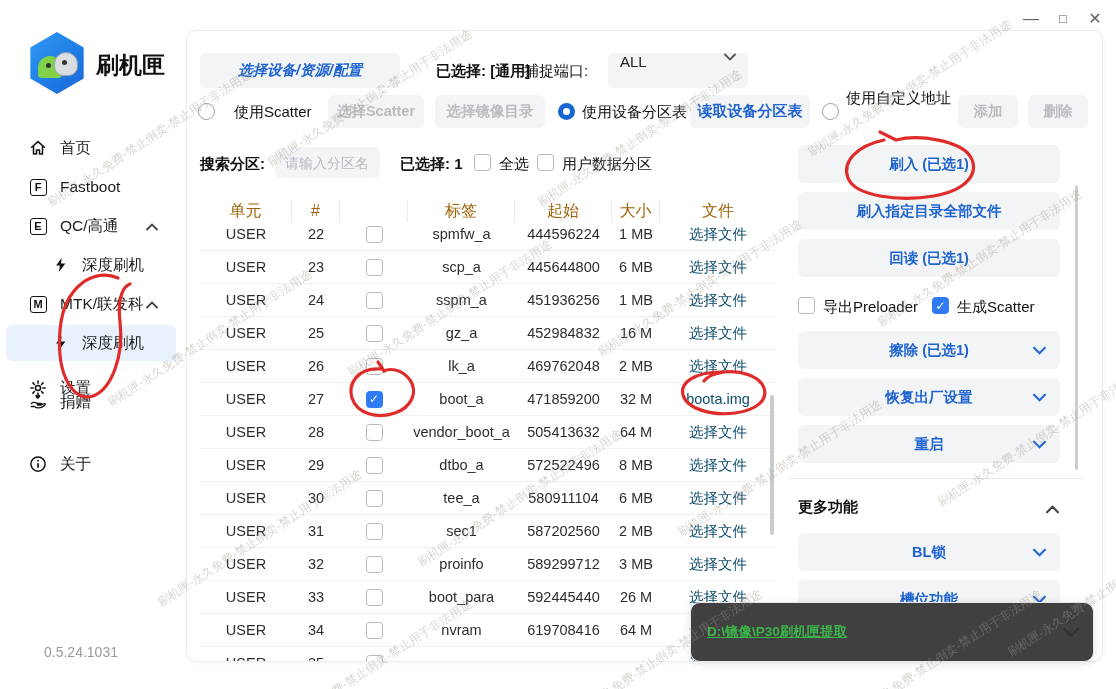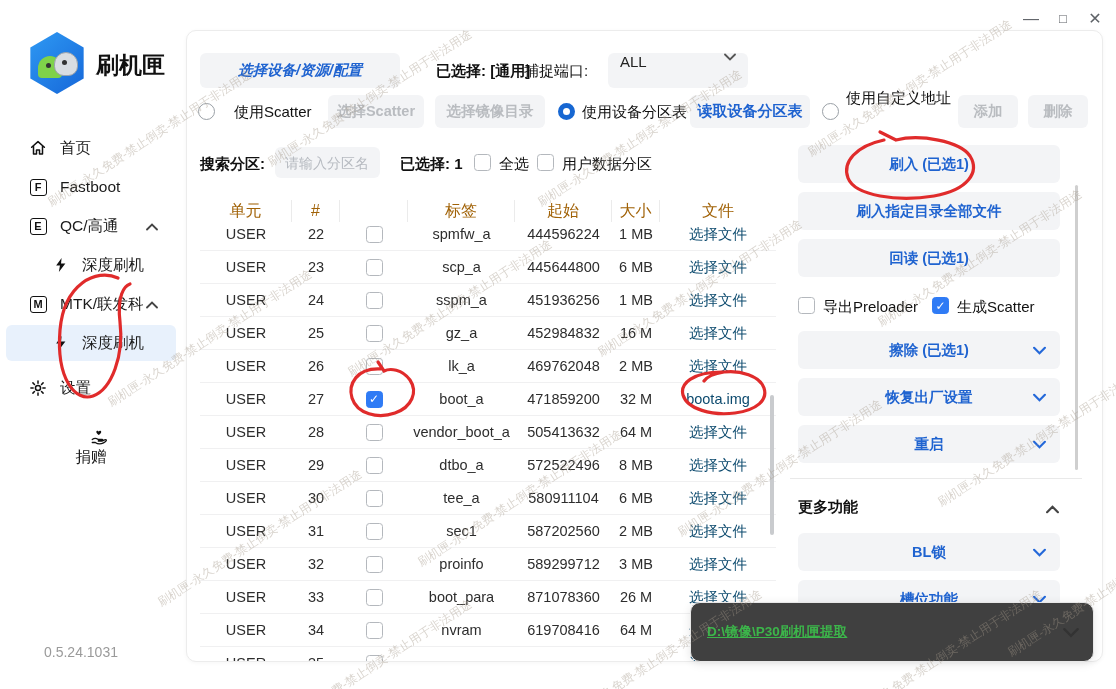--- a/index.html
+++ b/index.html
@@ -183,30 +183,40 @@
             <line x1="5.2" y1="5.2" x2="7.3" y2="7.3"></line>
             <line x1="16.7" y1="16.7" x2="18.8" y2="18.8"></line>
             <line x1="5.2" y1="18.8" x2="7.3" y2="16.7"></line>
             <line x1="16.7" y1="7.3" x2="18.8" y2="5.2"></line>
           </g>
         </svg>
     </span>
     <span class="lbl">设置</span>
   </div>
 
-  <div class="nav-item" style="top:429px;flex-direction:column;">
+  <div class="nav-item" style="top:385px;">
     <span class="nav-icon">
       <svg width="18" height="18" viewBox="0 0 24 24">
           <path d="M15 4 C15 2.2 12.4 1.6 11.7 3.5 C11 1.6 8.4 2.2 8.4 4 C8.4 6 11.7 8 11.7 8 C11.7 8 15 6 15 4 Z" fill="#111"></path>
           <path d="M3 14 C6 11.5 9 12.5 11 14 L16 14 C17.5 14 17.5 16 16 16 L11 16 M16 16 C18 15.5 20 13.5 21.5 14.5 C22.5 15.2 21 17 18 18.5 C15 20 10 20 7 18 L3 18" stroke="#111" stroke-width="1.7" fill="none" stroke-linecap="round"></path>
         </svg>
     </span>
     <span class="lbl">捐赠</span>
   </div>
 
+  <div class="nav-item" style="top:447px;">
+    <span class="nav-icon">
+      <svg width="18" height="18" viewBox="0 0 24 24">
+          <circle cx="12" cy="12" r="9.5" stroke="#111" stroke-width="2" fill="none"></circle>
+          <circle cx="12" cy="7.5" r="1.3" fill="#111"></circle>
+          <rect x="10.9" y="10.5" width="2.2" height="7" rx="1.1" fill="#111"></rect>
+        </svg>
+    </span>
+    <span class="lbl">关于</span>
+  </div>
 
   <div class="version">0.5.24.1031</div>
 </div>
 
 <div class="card"></div>
 
 <button class="btn" style="left:200px; top:53px; width:200px; height:35px;font-style:italic;">选择设备/资源/配置</button>
 <div class="lbl-strong" style="left:436px; top:62px;">已选择: [通用]</div>
 <div class="lbl-plain" style="left:524px; top:62px;">捕捉端口:</div>
 <div class="select-box" style="left:608px; top:53px; width:140px; height:35px;">
@@ -369,21 +379,21 @@
       <div class="td c-size">3 MB</div>
       <div class="td c-file link">选择文件</div>
     </div>
     <div class="trow">
       <div class="td c-unit">USER</div>
       <div class="td c-num">33</div>
       <div class="td c-cb">
         <div class="cb"></div>
       </div>
       <div class="td c-label">boot_para</div>
-      <div class="td c-start">871078360</div>
+      <div class="td c-start">592445440</div>
       <div class="td c-size">26 M</div>
       <div class="td c-file link">选择文件</div>
     </div>
     <div class="trow">
       <div class="td c-unit">USER</div>
       <div class="td c-num">34</div>
       <div class="td c-cb">
         <div class="cb"></div>
       </div>
       <div class="td c-label">nvram</div>

